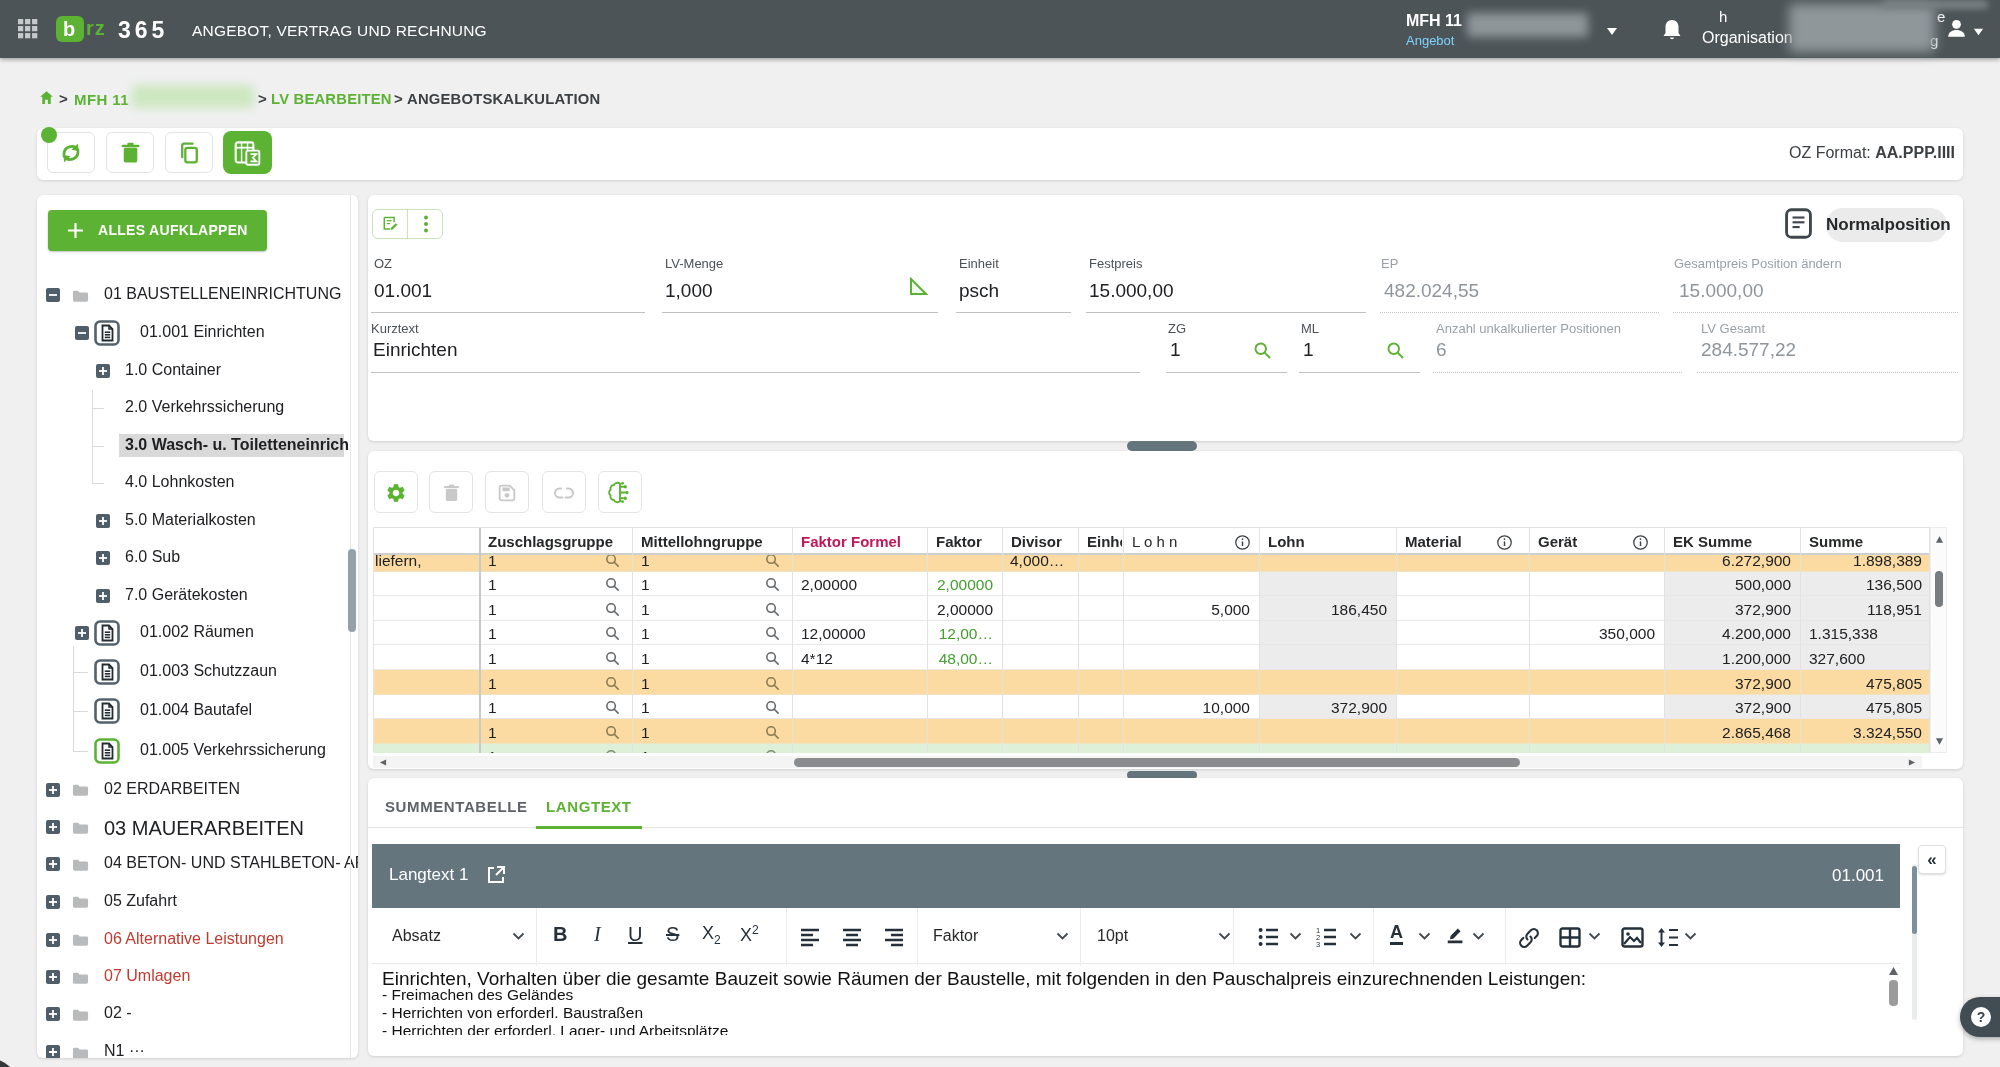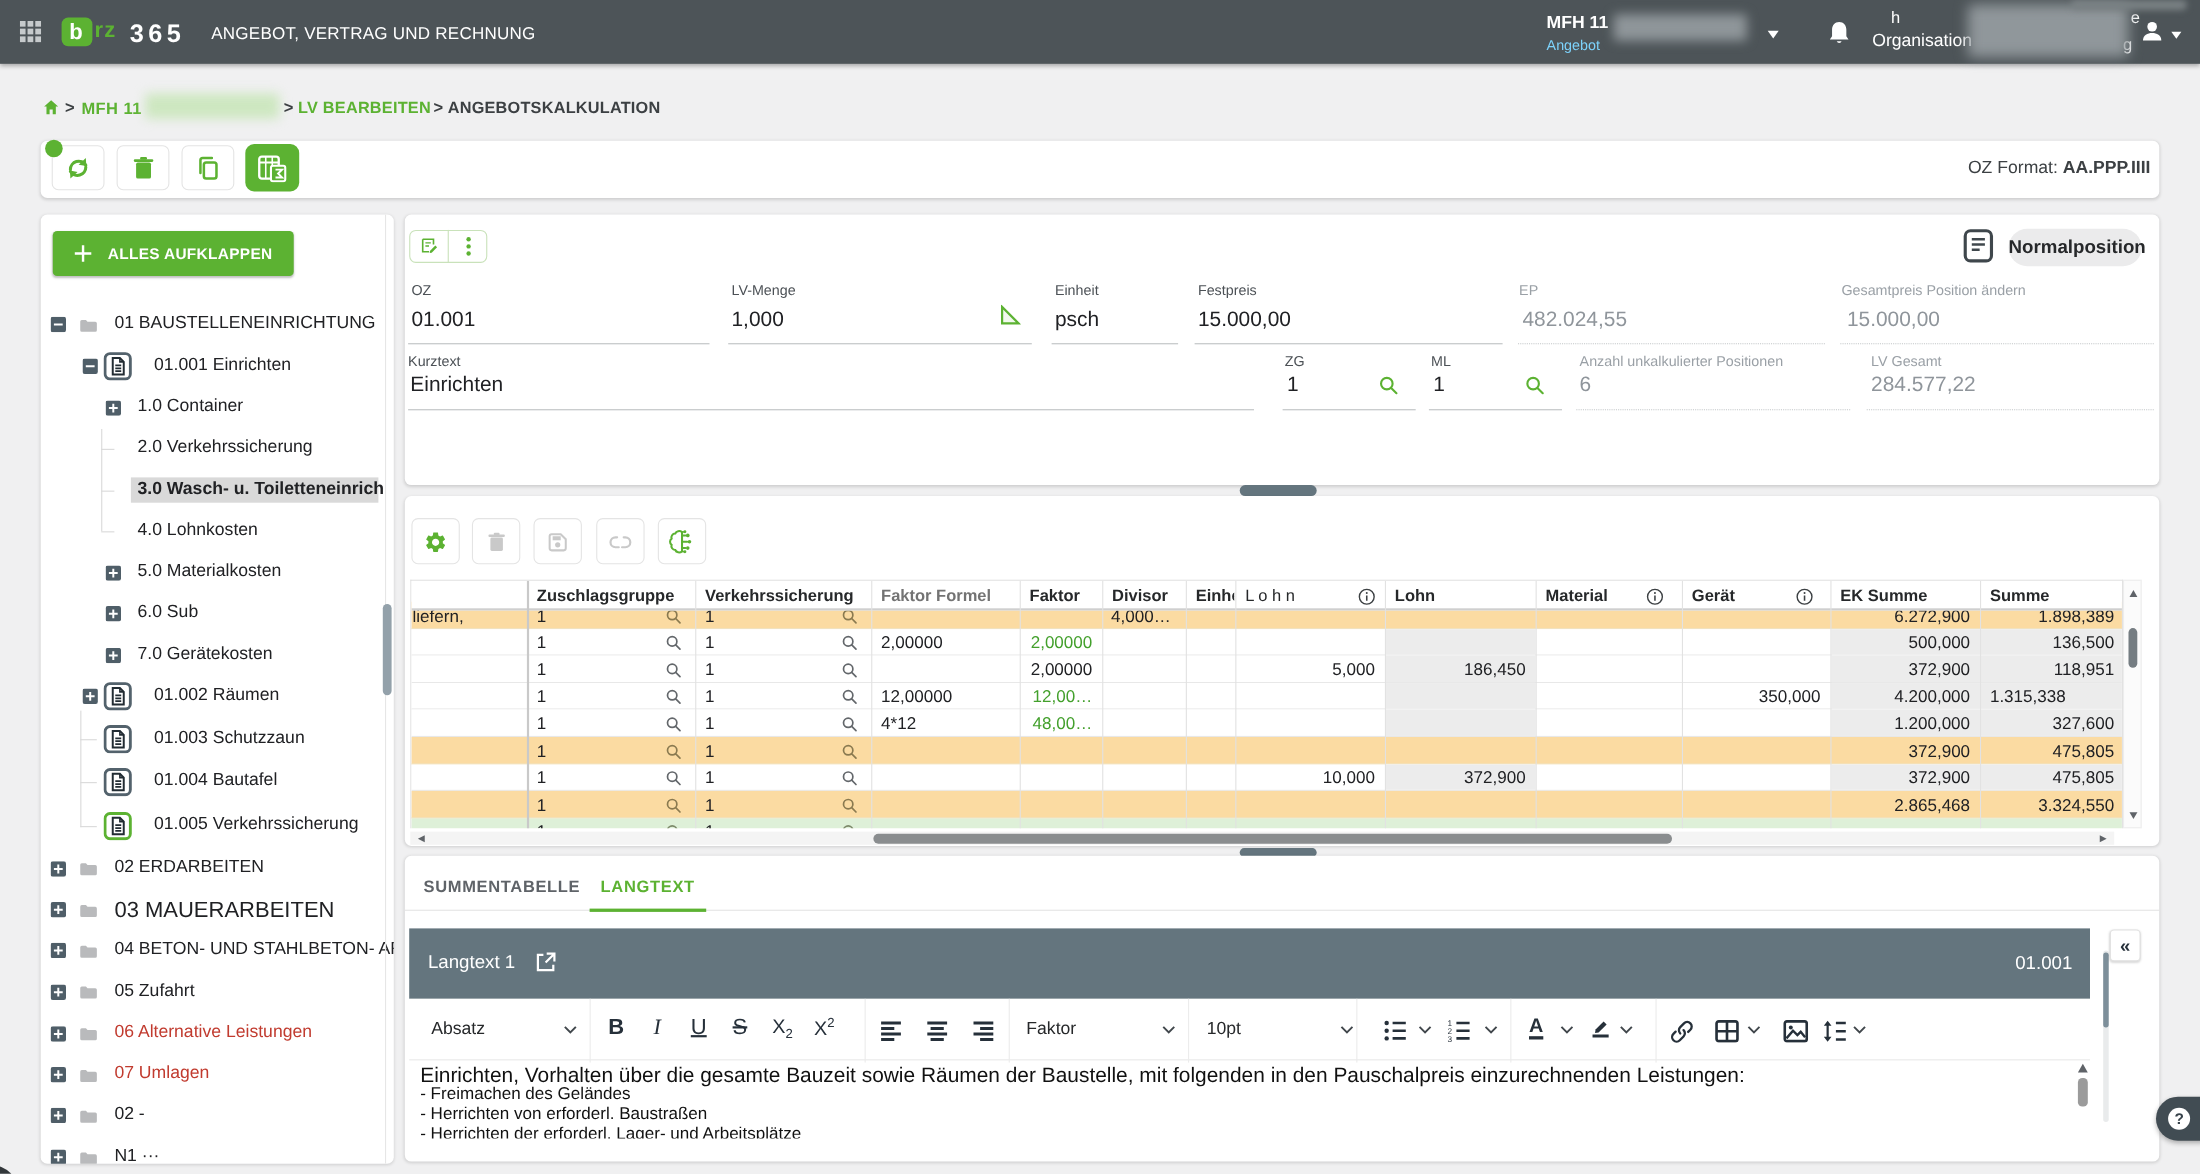--- a/index.html
+++ b/index.html
@@ -378,22 +378,22 @@
       <circle cx="15" cy="3.2" r="1.3"></circle>
       <circle cx="15" cy="20.8" r="1.3"></circle>
     </g>
     <g stroke="#5cb232" stroke-width="1.4">
       <path d="M12.5 3.8 L14.2 3.3 M12.5 20.2 L14.2 20.7"></path>
     </g>
   </svg>
 <div class="ab" style="left:373px;top:527px;width:1557px;height:226px;overflow:hidden;border:1px solid #e2e2e2;border-bottom:none">
 <div class="ab" style="left:0;top:0;width:1557px;height:27px;background:#fff;border-bottom:2px solid #cfcfcf;z-index:5"></div>
 <div class="ab" style="left:114px;top:5px;width:143px;font-size:15px;font-weight:bold;color:#26282a;white-space:nowrap;overflow:hidden;z-index:7">Zuschlagsgruppe</div>
-<div class="ab" style="left:267px;top:5px;width:150px;font-size:15px;font-weight:bold;color:#26282a;white-space:nowrap;overflow:hidden;z-index:7">Verkehrssicherung</div>
-<div class="ab" style="left:427px;top:5px;width:125px;font-size:15px;font-weight:bold;color:#737373;white-space:nowrap;overflow:hidden;z-index:7">Faktor Formel</div>
+<div class="ab" style="left:267px;top:5px;width:150px;font-size:15px;font-weight:bold;color:#26282a;white-space:nowrap;overflow:hidden;z-index:7">Mittellohngruppe</div>
+<div class="ab" style="left:427px;top:5px;width:125px;font-size:15px;font-weight:bold;color:#be185d;white-space:nowrap;overflow:hidden;z-index:7">Faktor Formel</div>
 <div class="ab" style="left:562px;top:5px;width:65px;font-size:15px;font-weight:bold;color:#26282a;white-space:nowrap;overflow:hidden;z-index:7">Faktor</div>
 <div class="ab" style="left:637px;top:5px;width:66px;font-size:15px;font-weight:bold;color:#26282a;white-space:nowrap;overflow:hidden;z-index:7">Divisor</div>
 <div class="ab" style="left:713px;top:5px;width:35px;font-size:15px;font-weight:bold;color:#26282a;white-space:nowrap;overflow:hidden;z-index:7">Einheit</div>
 <div class="ab" style="left:758px;top:5px;width:126px;font-size:15px;font-weight:normal;color:#26282a;white-space:nowrap;overflow:hidden;z-index:7">L o h n</div>
 <div class="ab" style="left:894px;top:5px;width:127px;font-size:15px;font-weight:bold;color:#26282a;white-space:nowrap;overflow:hidden;z-index:7">Lohn</div>
 <div class="ab" style="left:1031px;top:5px;width:123px;font-size:15px;font-weight:bold;color:#26282a;white-space:nowrap;overflow:hidden;z-index:7">Material</div>
 <div class="ab" style="left:1164px;top:5px;width:125px;font-size:15px;font-weight:bold;color:#26282a;white-space:nowrap;overflow:hidden;z-index:7">Gerät</div>
 <div class="ab" style="left:1299px;top:5px;width:126px;font-size:15px;font-weight:bold;color:#26282a;white-space:nowrap;overflow:hidden;z-index:7">EK Summe</div>
 <div class="ab" style="left:1435px;top:5px;width:121px;font-size:15px;font-weight:bold;color:#26282a;white-space:nowrap;overflow:hidden;z-index:7">Summe</div>
 <div class="ab" style="z-index:7">
@@ -534,21 +534,21 @@
       <div style="left:267px;width:142px;top:4.5px;font-size:15.5px;color:#202124;white-space:nowrap;position:absolute;text-align:left">1</div>
       <div class="ab" style="left:390px;top:4.5px">
         <svg class="ab" style="left:0px;top:0px" width="17" height="17" viewBox="0 0 24 24" fill="none">
           <circle cx="10" cy="10" r="6" stroke="#63676b" stroke-width="2.2"></circle>
           <line x1="14.5" y1="14.5" x2="20" y2="20" stroke="#63676b" stroke-width="2.2" stroke-linecap="round"></line>
         </svg>
       </div>
       <div style="left:427px;width:117px;top:4.5px;font-size:15.5px;color:#202124;white-space:nowrap;position:absolute;text-align:left">4*12</div>
       <div style="left:562px;width:57px;top:4.5px;font-size:15.5px;color:#43a02c;white-space:nowrap;position:absolute;text-align:right">48,00…</div>
       <div style="left:1299px;width:118px;top:4.5px;font-size:15.5px;color:#202124;white-space:nowrap;position:absolute;text-align:right">1.200,000</div>
-      <div style="left:1435px;width:113px;top:4.5px;font-size:15.5px;color:#202124;white-space:nowrap;position:absolute;text-align:right">327,600</div>
+      <div style="left:1435px;width:113px;top:4.5px;font-size:15.5px;color:#202124;white-space:nowrap;position:absolute;">327,600</div>
     </div>
 <div class="ab" style="left:0;top:142.0px;width:1557px;height:24.6px;background:#fbdba2;border-bottom:1px solid #f0e3c2">
       <div style="left:114px;width:135px;top:4.5px;font-size:15.5px;color:#202124;white-space:nowrap;position:absolute;text-align:left">1</div>
       <div class="ab" style="left:230px;top:4.5px">
         <svg class="ab" style="left:0px;top:0px" width="17" height="17" viewBox="0 0 24 24" fill="none">
           <circle cx="10" cy="10" r="6" stroke="#8a7a50" stroke-width="2.2"></circle>
           <line x1="14.5" y1="14.5" x2="20" y2="20" stroke="#8a7a50" stroke-width="2.2" stroke-linecap="round"></line>
         </svg>
       </div>
       <div style="left:267px;width:142px;top:4.5px;font-size:15.5px;color:#202124;white-space:nowrap;position:absolute;text-align:left">1</div>

